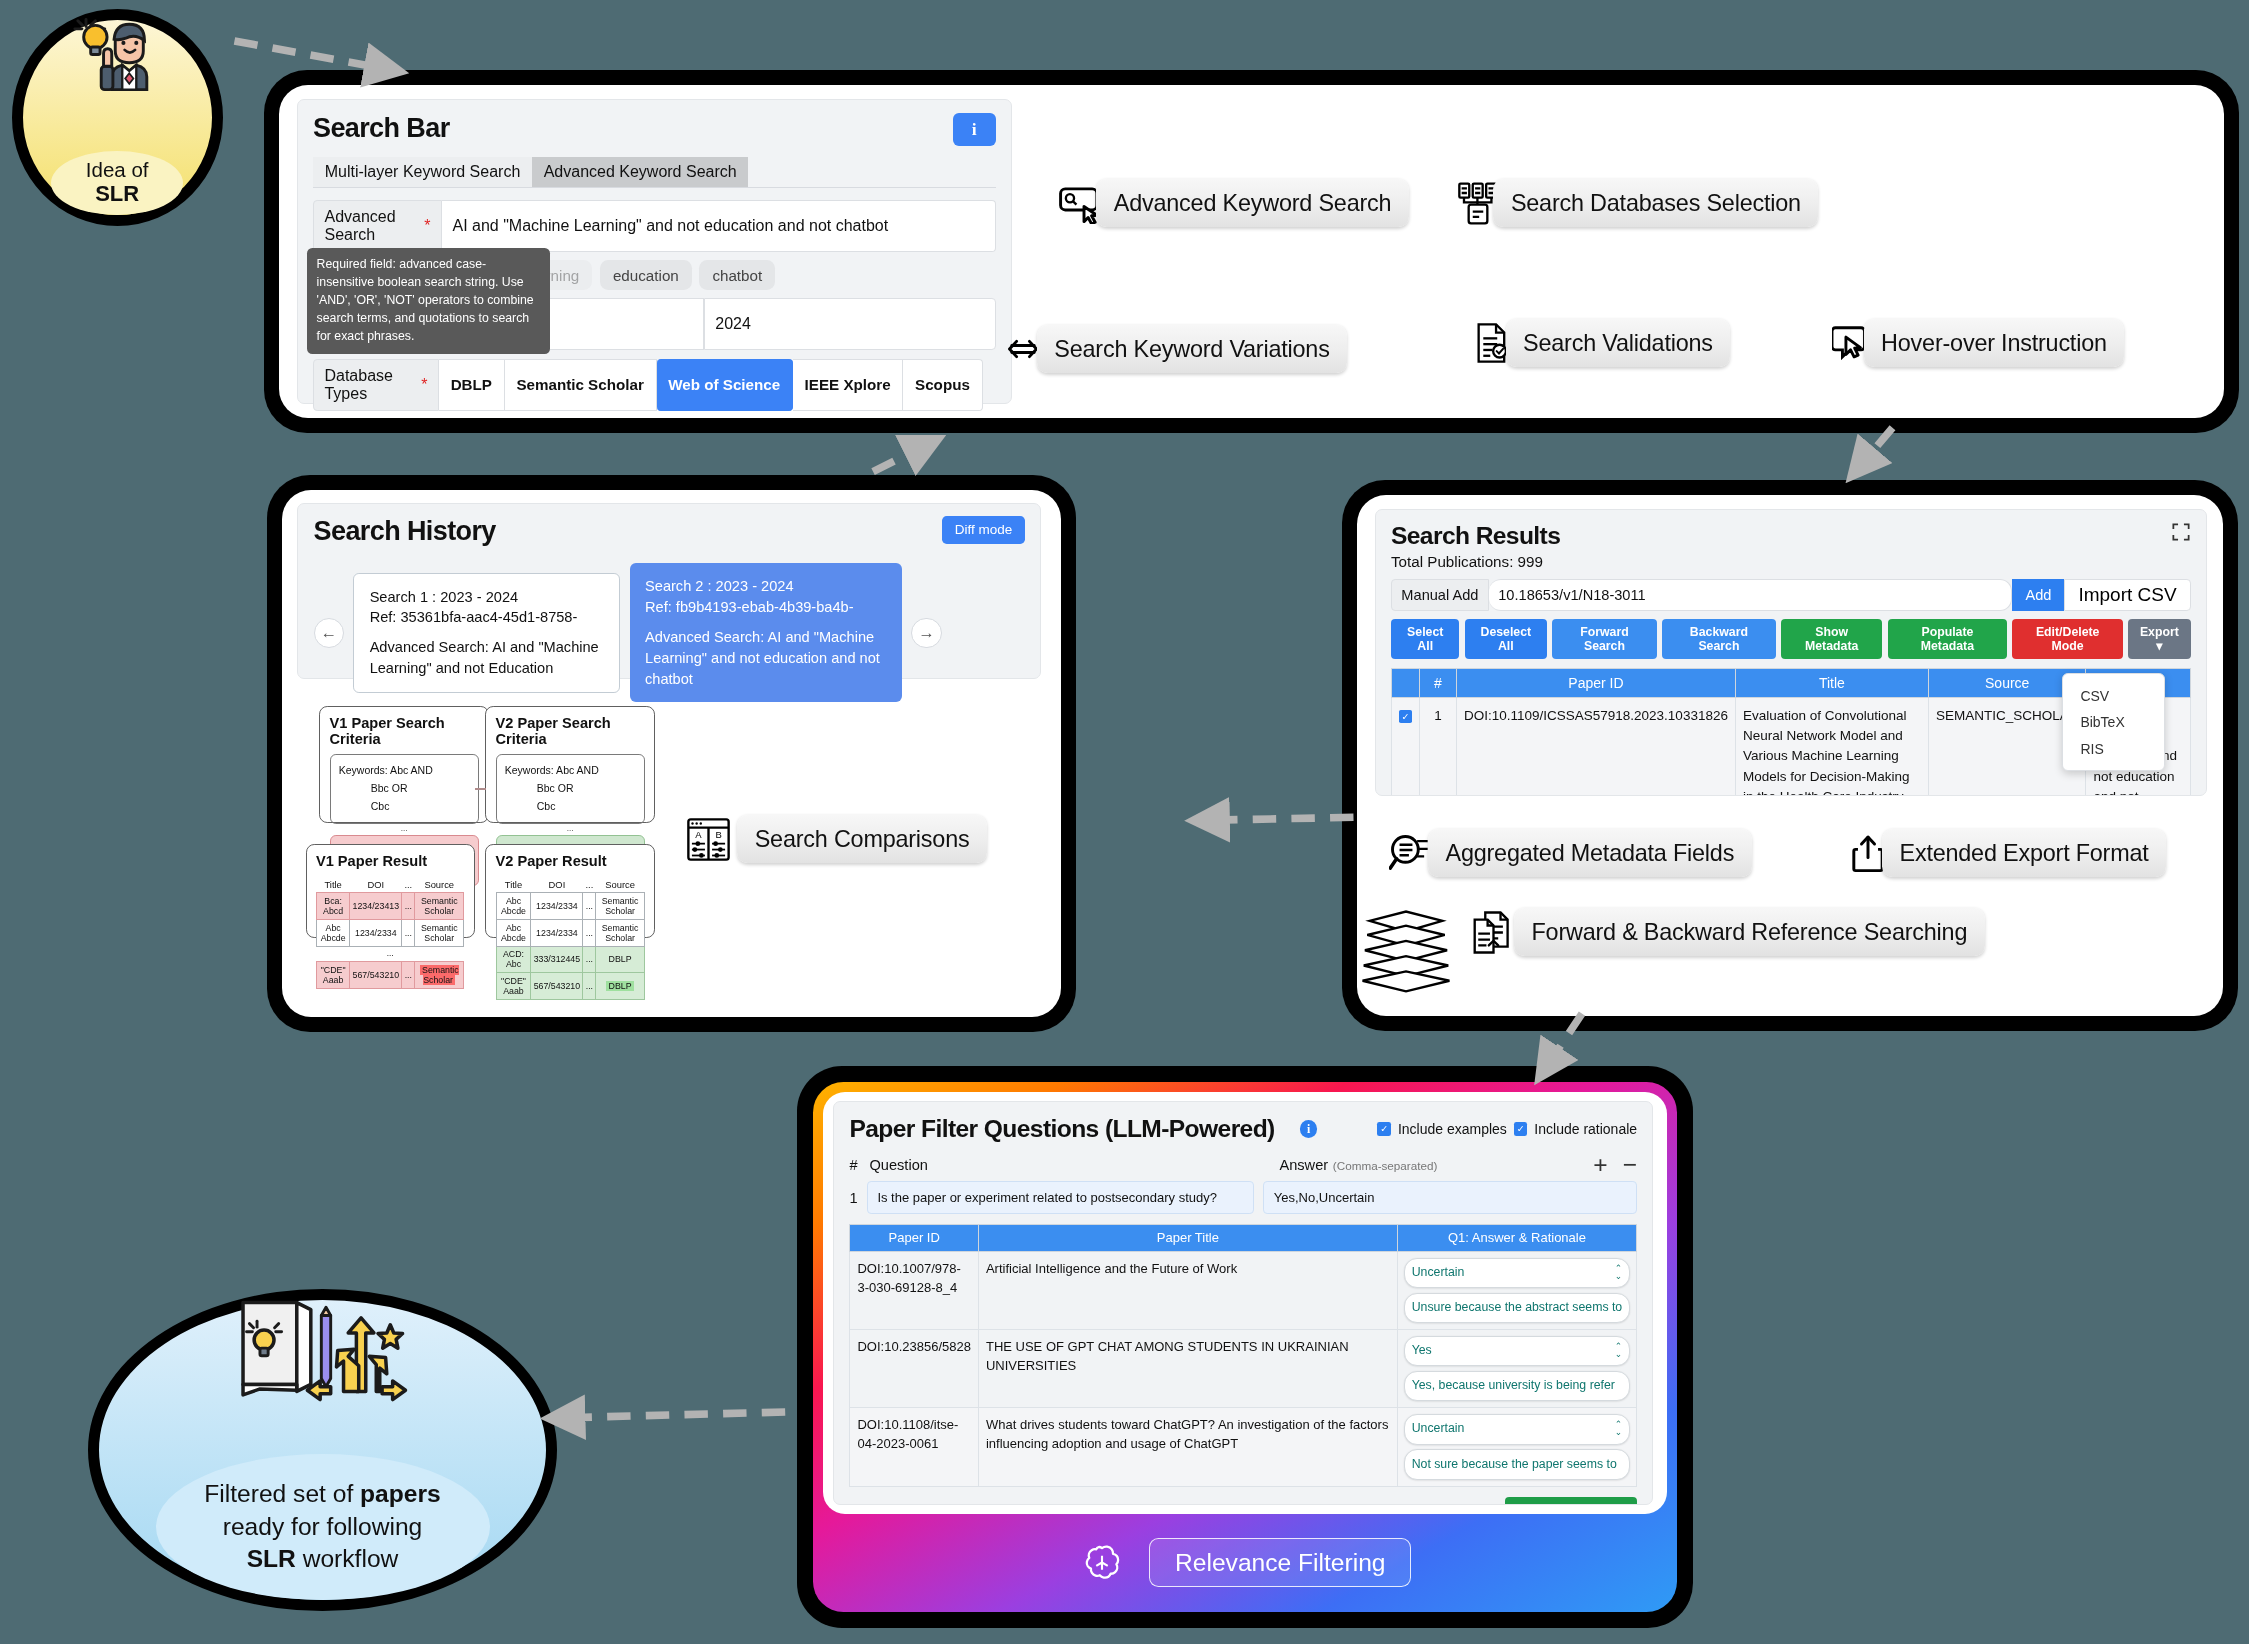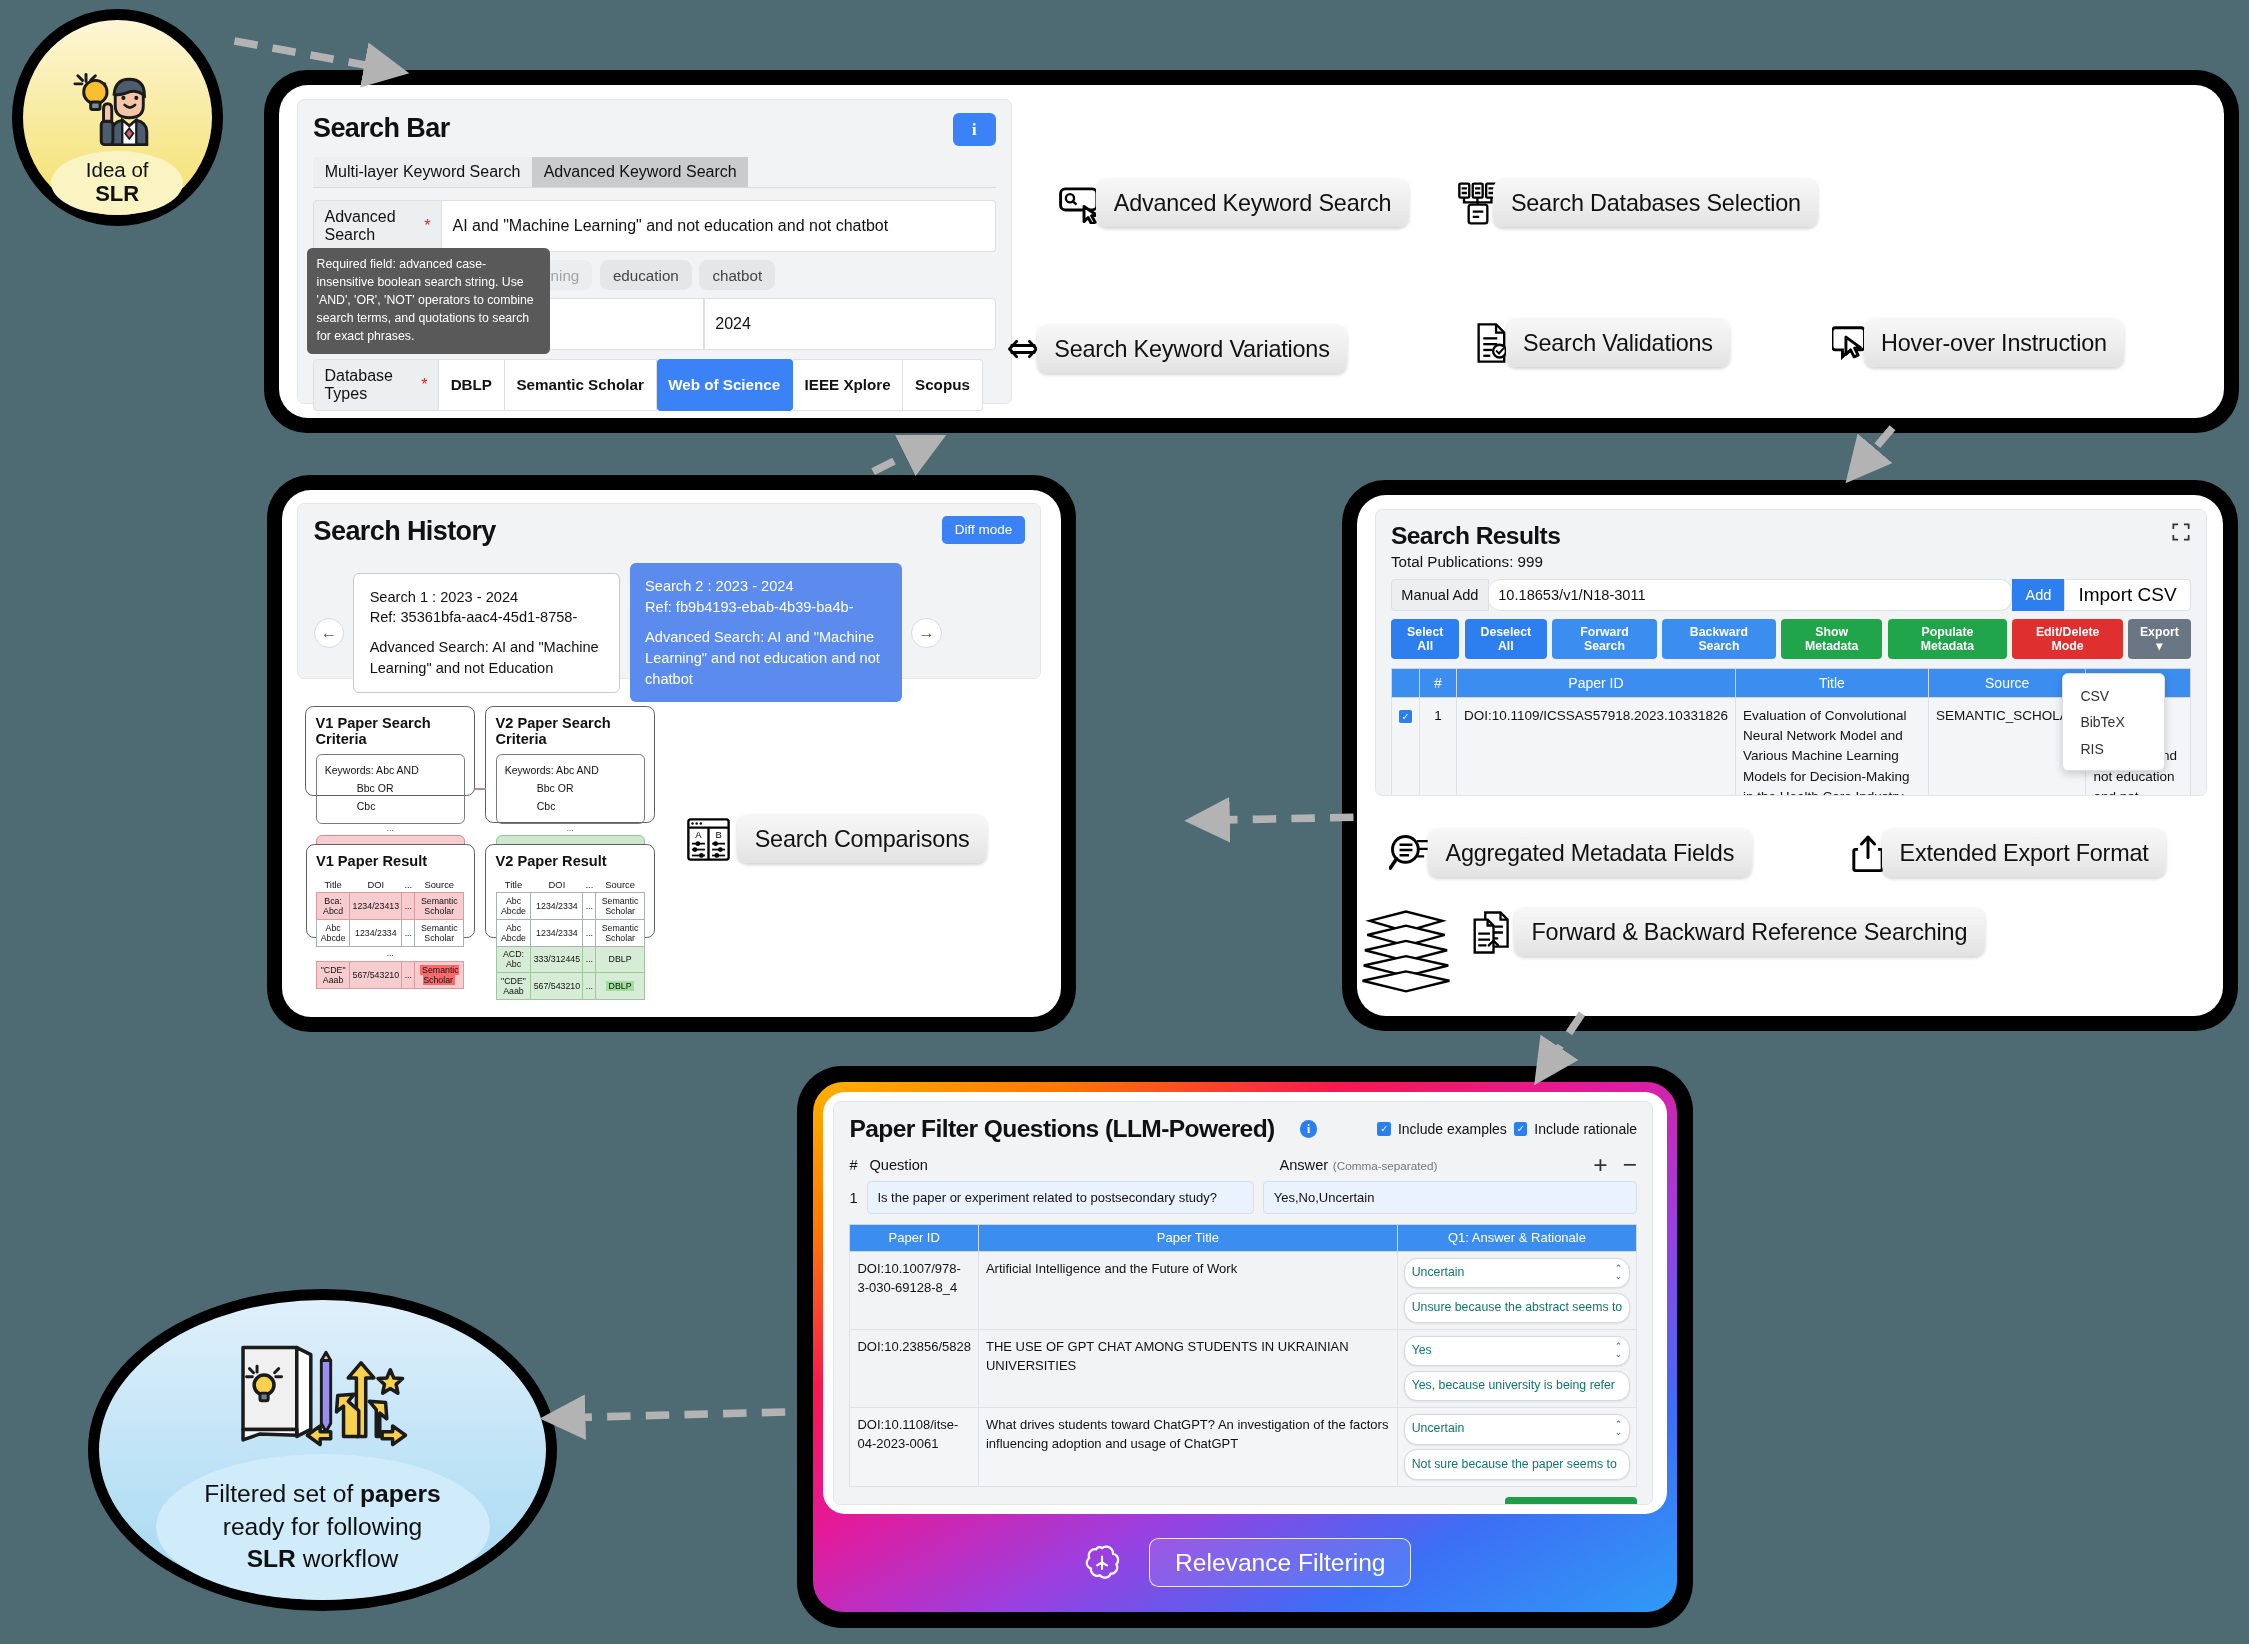--- a/index.html
+++ b/index.html
@@ -88,21 +88,21 @@
   .mini-input { background:#fff; border:0.6px solid #d5dade; border-radius:13px; padding:5.3px 7px;
                 font-size:12.3px; color:#0f766e; box-shadow:0 0.6px 1.8px rgba(0,0,0,.12); display:flex;
                 justify-content:space-between; align-items:center; }
   .qinput { background:#eaf2fd; border:0.6px solid #cfe0f5; border-radius:4.1px; padding:7.6px 9.4px; font-size:13px; color:#111; }
   .cbx { width:13.5px;height:13.5px;background:#2d7ff0;border-radius:2.3px;display:inline-flex;align-items:center;
          justify-content:center;color:#fff;font-size:9.4px;line-height:1; }
   .btn-green { background:#1f9d48; color:#fff; border-radius:4.1px; padding:6.4px 13px; font-size:13.5px; }
 
   
   .oval { border-radius:50%; border:11px solid #000; display:flex; flex-direction:column;
-          align-items:center; justify-content:flex-end; }
+          align-items:center; justify-content:space-between; }
   .oval-inner { border-radius:50%; display:flex;flex-direction:column;align-items:center;justify-content:center;
                 text-align:center; }
 
   svg { display:block; }
 </style>
 </head>
 <body>
 
 <svg class="abs" style="left:0;top:0;width:2250px;height:1644px;pointer-events:none;z-index:5" viewBox="0 0 3840 2806" width="2250" height="1644">
   <defs>
@@ -307,21 +307,21 @@
       </div>
       <div class="hist-card sel" style="width:272px">
         <div>Search 2 : 2023 - 2024</div>
         <div>Ref: fb9b4193-ebab-4b39-ba4b-</div>
         <div style="margin-top:9.4px">Advanced Search: AI and "Machine Learning" and not education and not chatbot</div>
       </div>
       <div class="arrow-circ">→</div>
     </div>
   </div>
 
-  <div class="abs cmp-box" style="left:23px;top:216px;width:170px;height:90px;">
+  <div class="abs cmp-box" style="left:37px;top:216px;width:170px;height:117px;">
     <div class="cmp-h">V1 Paper Search Criteria</div>
     <div class="inner-box">
       <div>Keywords: Abc AND</div>
       <div style="padding-left:32px">Bbc OR</div>
       <div style="padding-left:32px">Cbc</div>
     </div>
     <div style="text-align:center;font-size:8.2px;color:#555">...</div>
     <div class="inner-box red-box" style="margin-top:1.8px">
       <div>Search Database:</div>
       <div style="padding-left:23.4px">Semantic Scholar</div>

